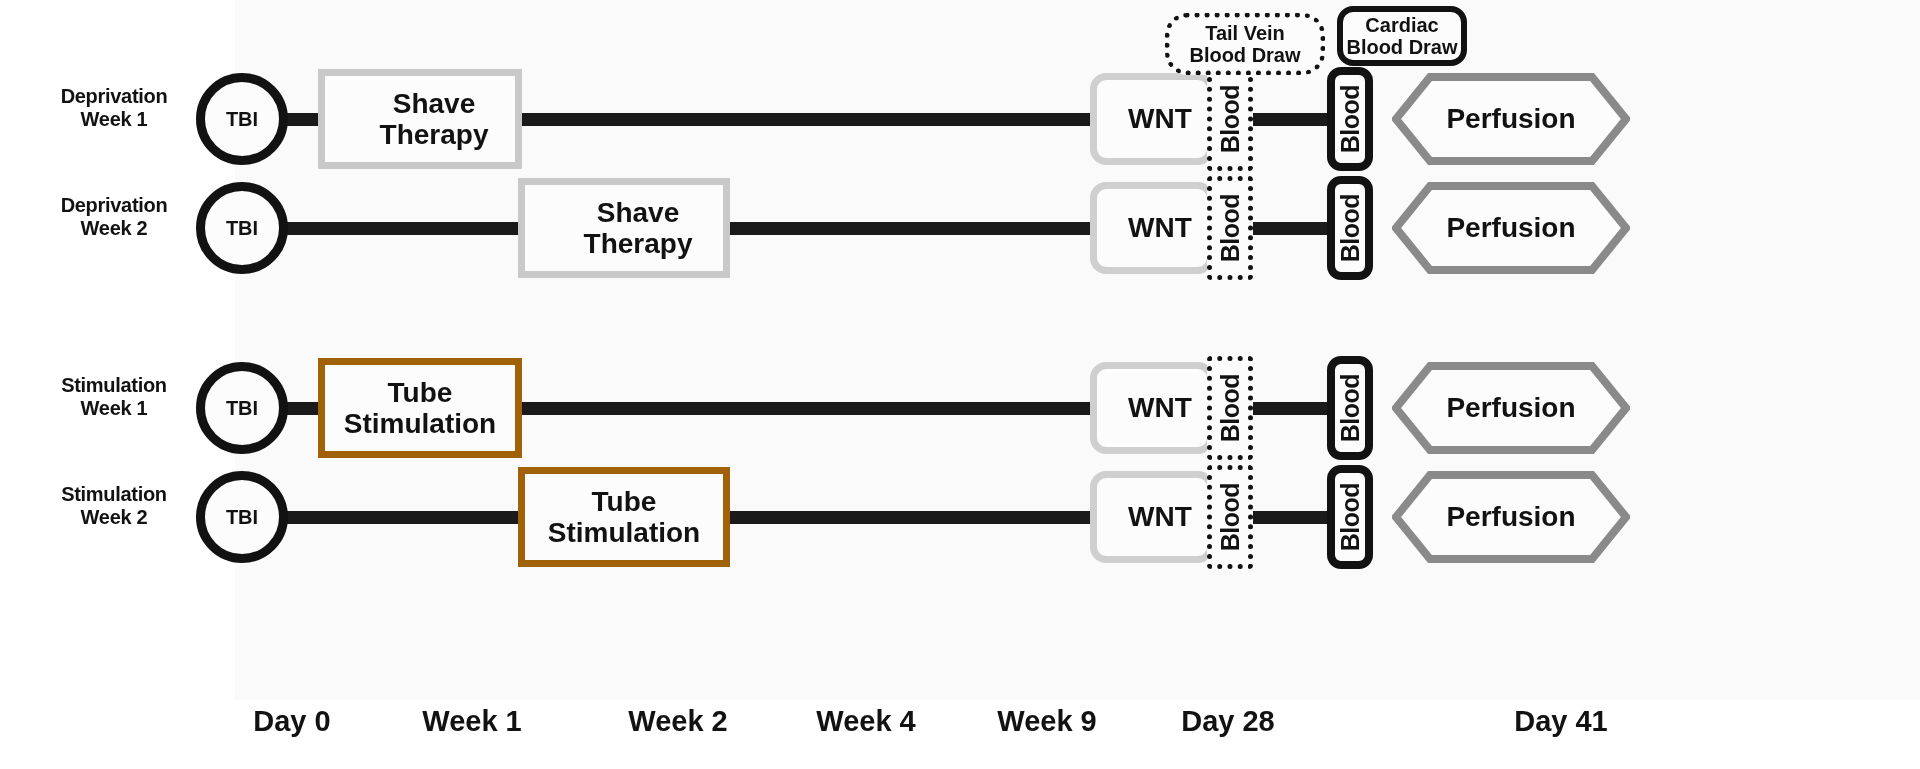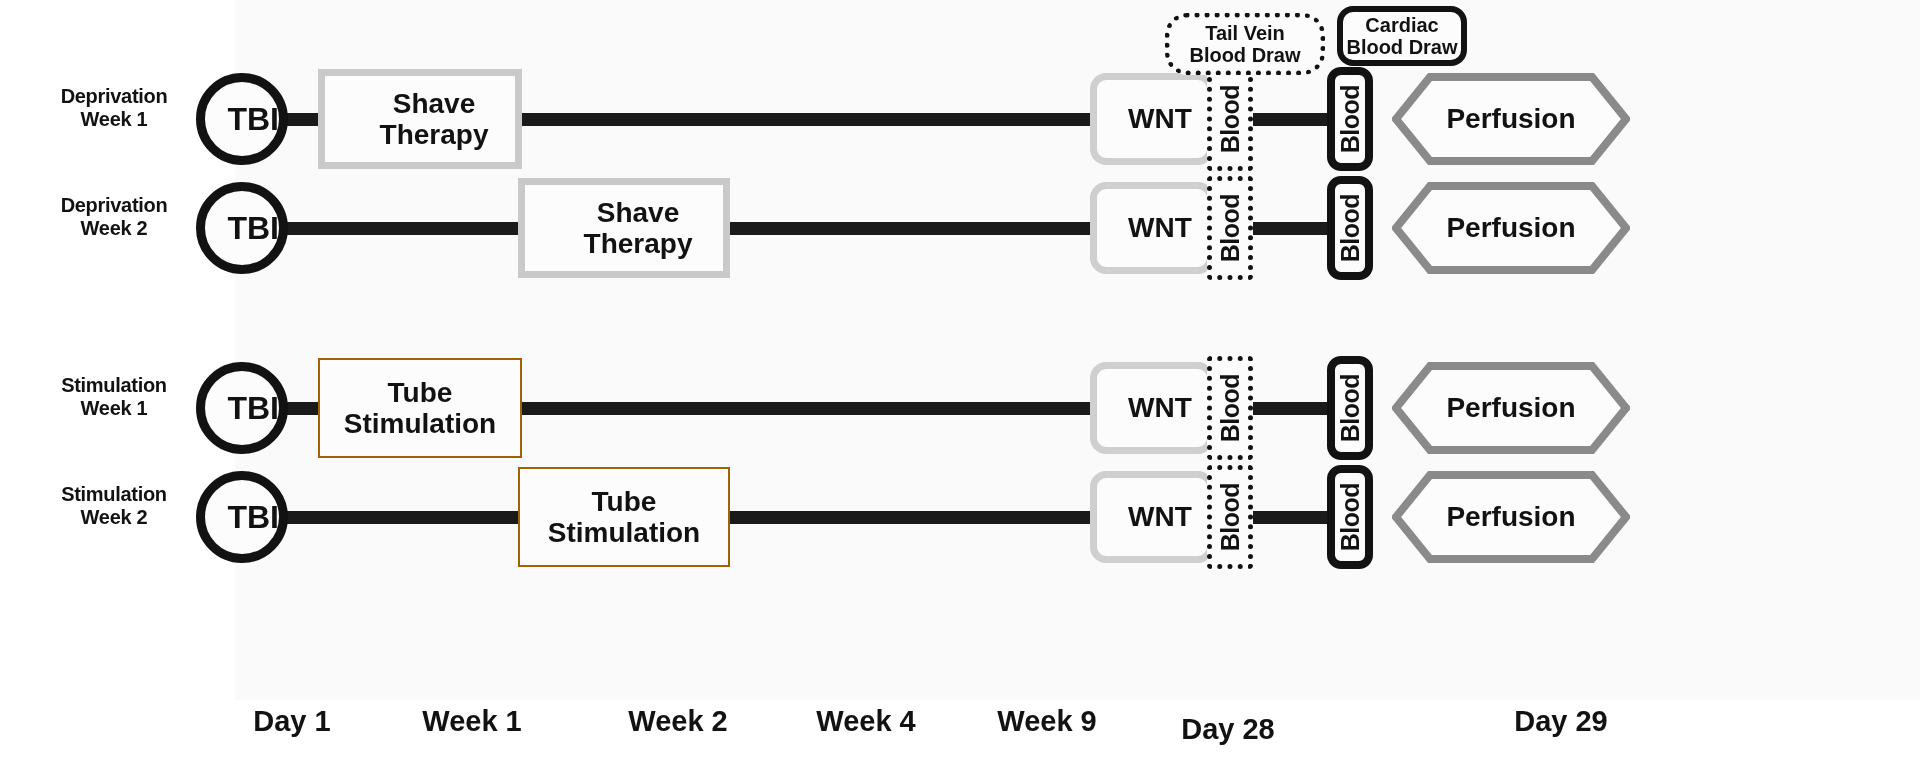--- a/index.html
+++ b/index.html
@@ -26,35 +26,35 @@
   }
 
   
   .bar{position:absolute;height:13px;background:#1a1a1a;}
 
   
   .tbi{
     position:absolute;width:92px;height:92px;
     border:9px solid #121212;border-radius:50%;
     background:#fcfcfc;
-    display:flex;align-items:center;justify-content:flex-end;
-    font-weight:bold;font-size:32px;color:#121212;
+    display:flex;align-items:center;justify-content:center;
+    font-weight:bold;font-size:20px;color:#121212;
     box-sizing:border-box;
   }
 
   
   .treatbox{
     position:absolute;box-sizing:border-box;
     background:#fcfcfc;
     display:flex;align-items:center;justify-content:center;
     text-align:center;font-weight:bold;color:#121212;
     font-size:28px;line-height:1.12;
   }
   .treatbox.shave{border:7px solid #c9c9c9;padding-left:28px;}
-  .treatbox.tube{border:2px solid #a16207;}
+  .treatbox.tube{border:7px solid #a16207;}
 
   
   .wnt{
     position:absolute;box-sizing:border-box;
     width:124px;height:92px;
     border:7px solid #cfcfcf;border-radius:16px;
     background:#fcfcfc;
     display:flex;align-items:center;justify-content:center;
     font-weight:bold;font-size:28px;color:#121212;padding-left:16px;
   }
@@ -244,34 +244,34 @@
       <div>Blood Draw</div>
     </div>
   </div>
   <div class="callout cardiaclbl" style="left:1337px;top:6px;width:130px;height:60px;">
     <div>
       <div>Cardiac</div>
       <div>Blood Draw</div>
     </div>
   </div>
 <div class="axislabel" style="left:202px;width:180px;">
-       <span>Day 1</span>
+       <span>Day 0</span>
      </div>
       <div class="axislabel" style="left:382px;width:180px;">
        <span>Week 1</span>
      </div>
       <div class="axislabel" style="left:588px;width:180px;">
        <span>Week 2</span>
      </div>
       <div class="axislabel" style="left:776px;width:180px;">
        <span>Week 4</span>
      </div>
       <div class="axislabel" style="left:957px;width:180px;">
        <span>Week 9</span>
      </div>
-      <div class="axislabel" style="left:1138px;width:180px;margin-top:8px;">
+      <div class="axislabel" style="left:1138px;width:180px;">
        <span>Day 28</span>
      </div>
       <div class="axislabel" style="left:1471px;width:180px;">
-       <span>Day 29</span>
+       <span>Day 41</span>
      </div>
     </div>
 </div>
 
 </body></html>

